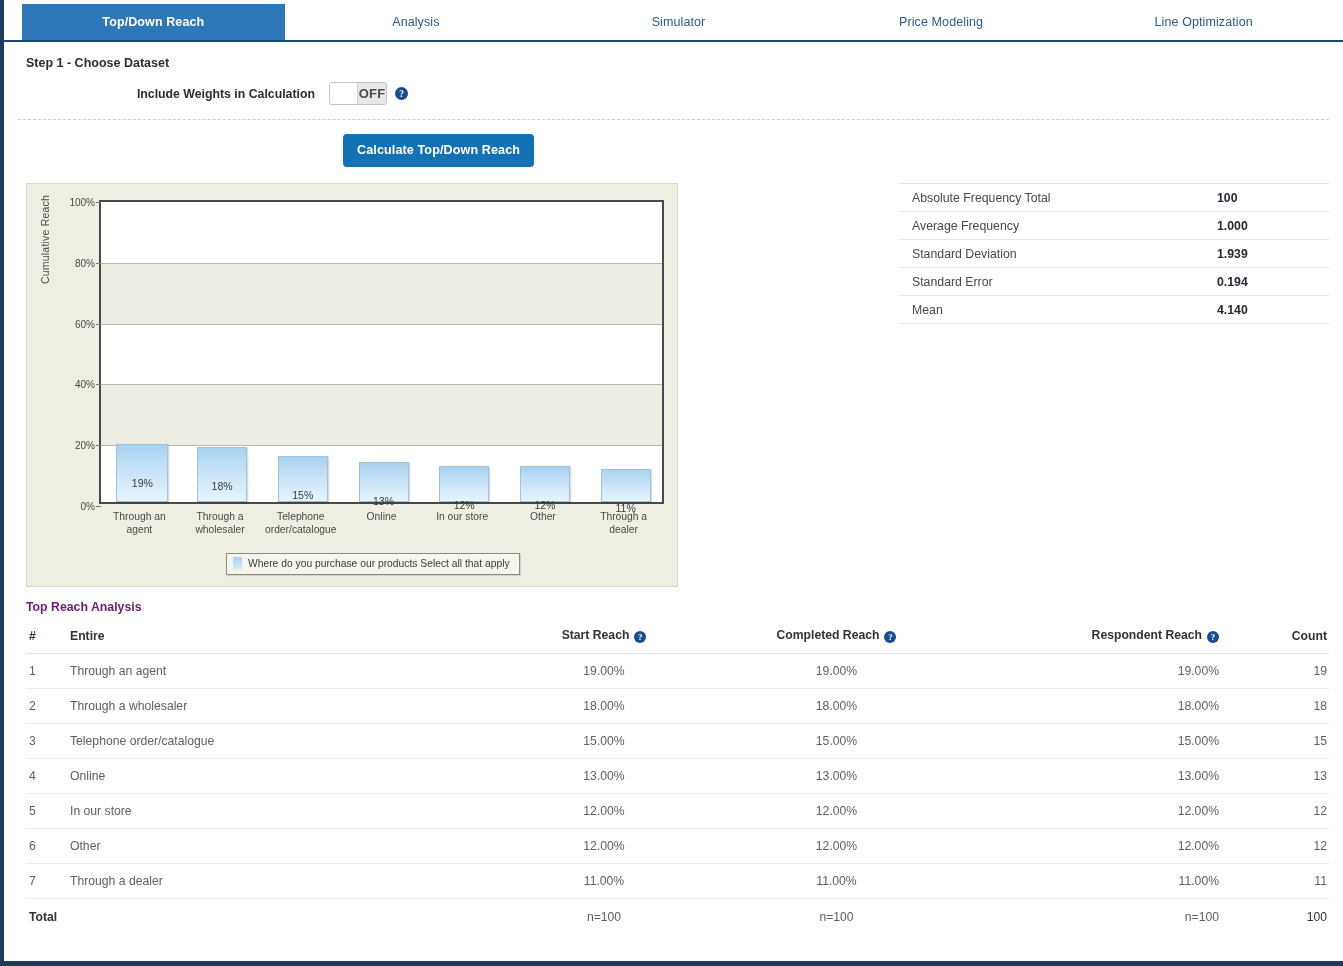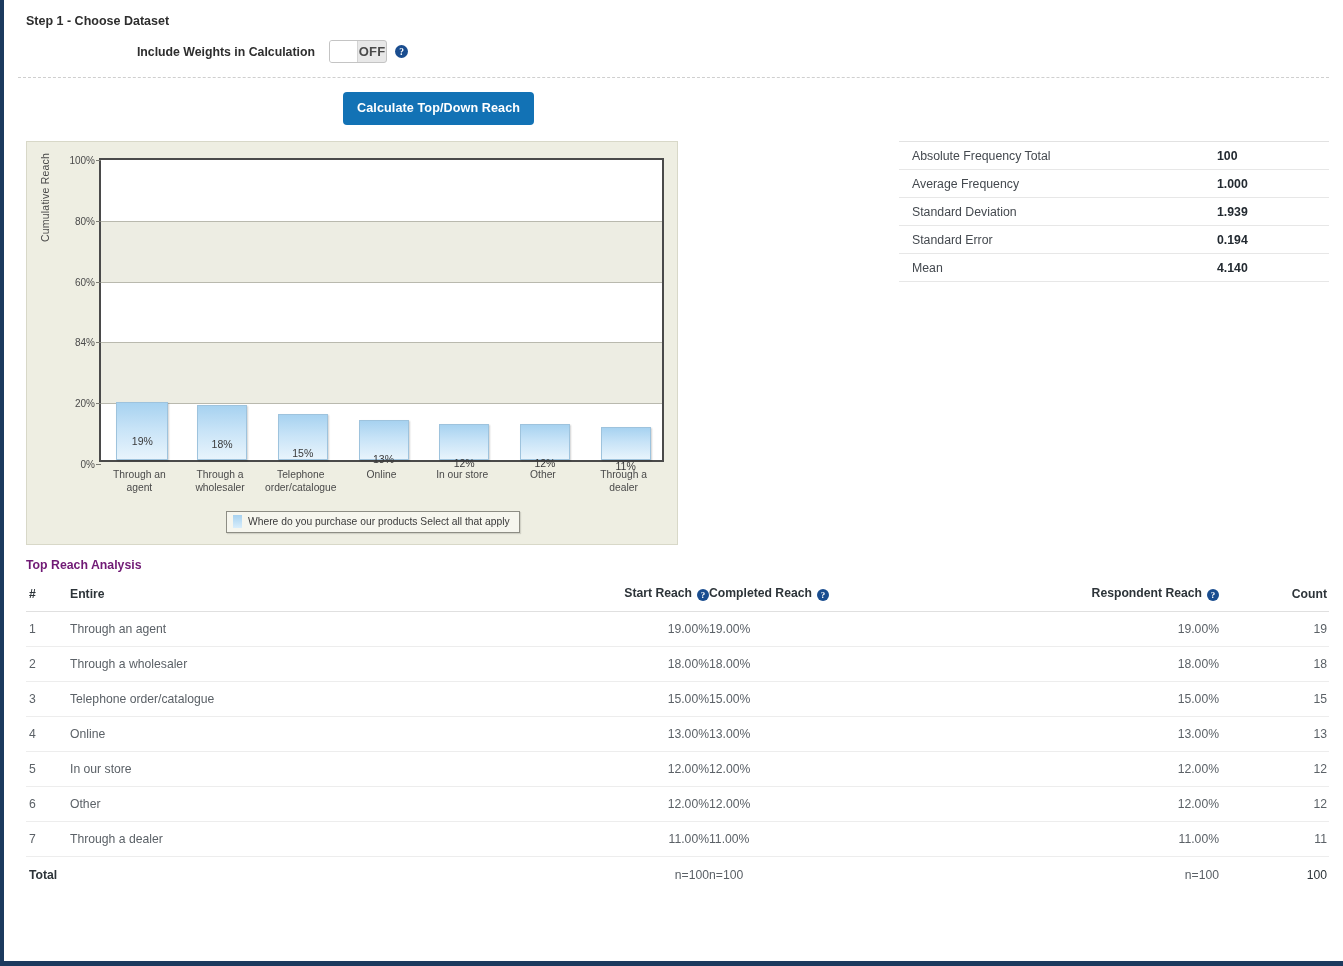--- a/index.html
+++ b/index.html
@@ -292,22 +292,22 @@
     white-space: nowrap;
   }
   table.reach td {
     color: #5b6167;
     padding: 10px 0 10px 0;
     border-bottom: 1px solid #ededed;
     white-space: nowrap;
   }
   .c-num  { width: 44px; text-align: left; padding-left: 3px !important; }
   .c-choice { text-align: left; }
-  .c-start { width: 210px; text-align: right; }
-  .c-comp  { width: 255px; text-align: left; }
+  .c-start { width: 210px; text-align: center; }
+  .c-comp  { width: 255px; text-align: center; }
   .c-resp  { width: 255px; text-align: right; }
   .c-count { width: 110px; text-align: right; padding-right: 2px !important; }
   tr.total td {
     color: #2d3439;
     border-bottom: none;
     padding-top: 11px;
   }
   tr.total td.lbl { font-weight: bold; }
   tr.total td.val { color: #5b6167; }
   tr.total td.cnt { color: #2d3439; font-weight: normal; }
@@ -324,20 +324,37 @@
     vertical-align: -1px;
     cursor: pointer;
     font-family: "Liberation Serif", serif;
   }
 </style>
 </head>
 <body>
 
 <div id="page">
 
+  <div class="tabbar">
+      <div class="tab active">
+        <span>Top/Down Reach</span>
+      </div>
+      <div class="tab">
+        <span>Analysis</span>
+      </div>
+      <div class="tab">
+        <span>Simulator</span>
+      </div>
+      <div class="tab">
+        <span>Price Modeling</span>
+      </div>
+      <div class="tab">
+        <span>Line Optimization</span>
+      </div>
+    </div>
 
   <div class="step-title">Step 1 - Choose Dataset</div>
 
 
   <div class="form-row">
     <div class="form-label">Include Weights in Calculation</div>
     <div class="toggle">
       <span class="knob"></span>
       <span class="tlabel">OFF</span>
     </div>
@@ -359,21 +376,21 @@
             <div class="band" style="top: 182.4px; height: 60.8px;"></div>
             <div class="band" style="top: 60.8px; height: 60.8px;"></div>
           </div>
         <div id="yticks">
             <div class="ytick" style="top: 304px;">0%</div>
             <div class="ytick-mark" style="top: 304px;"></div>
             <div class="gridline" style="top: 243.2px;"></div>
             <div class="ytick" style="top: 243.2px;">20%</div>
             <div class="ytick-mark" style="top: 243.2px;"></div>
             <div class="gridline" style="top: 182.4px;"></div>
-            <div class="ytick" style="top: 182.4px;">84%</div>
+            <div class="ytick" style="top: 182.4px;">40%</div>
             <div class="ytick-mark" style="top: 182.4px;"></div>
             <div class="gridline" style="top: 121.6px;"></div>
             <div class="ytick" style="top: 121.6px;">60%</div>
             <div class="ytick-mark" style="top: 121.6px;"></div>
             <div class="gridline" style="top: 60.8px;"></div>
             <div class="ytick" style="top: 60.8px;">80%</div>
             <div class="ytick-mark" style="top: 60.8px;"></div>
             <div class="ytick" style="top: 0px;">100%</div>
             <div class="ytick-mark" style="top: 0px;"></div>
           </div>

